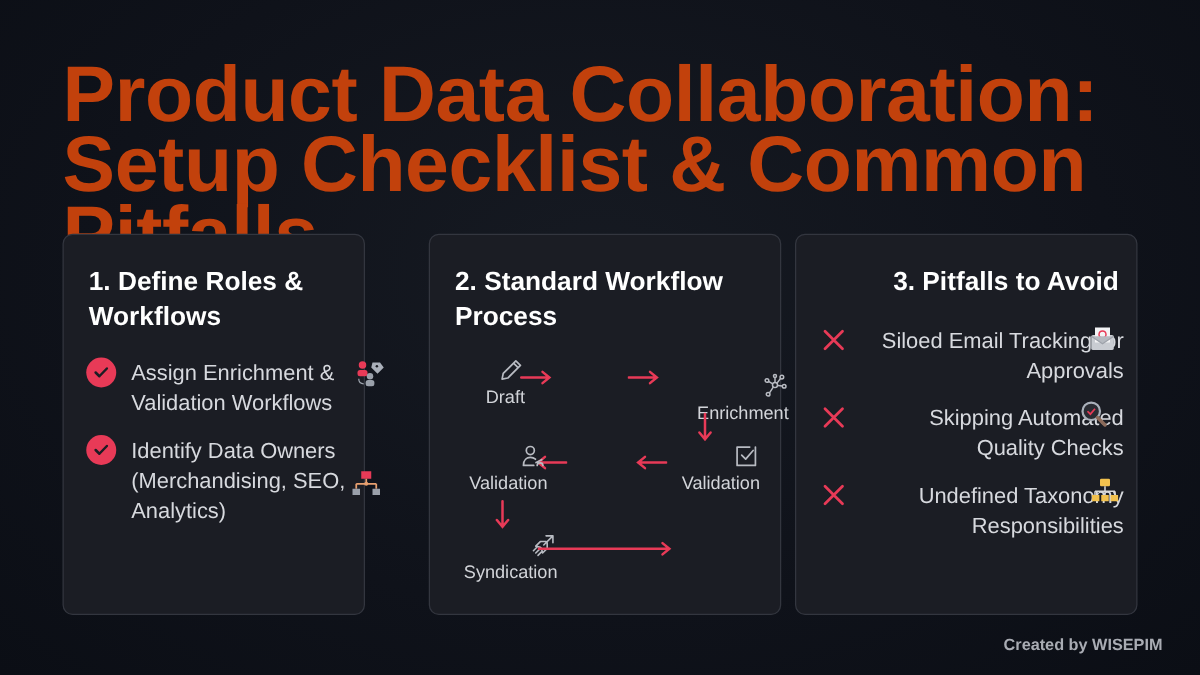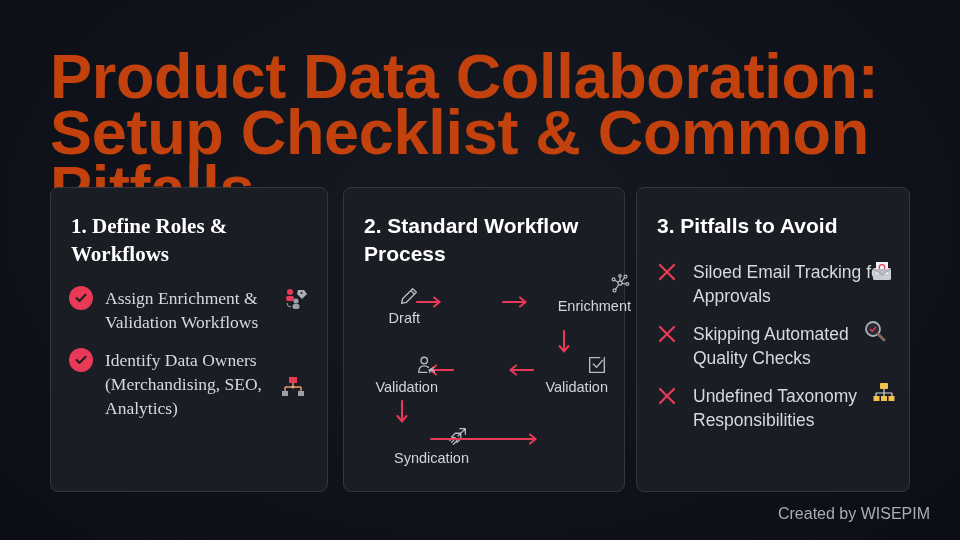--- a/index.html
+++ b/index.html
@@ -21,23 +21,23 @@
     color: #c2410c;
   }
   .card {
     position: absolute;
     top: 187px;
     height: 305px;
     background: #1b1d24;
     border: 1px solid #33363f;
     border-radius: 8px;
   }
-  .card.c1 { left: 50px; width: 278px; font-family: Liberation Serif, serif; }
+  .card.c1 { left: 50px; width: 242px; }
   .card.c2 { left: 343px; width: 282px; }
-  .card.c3 { left: 636px; width: 274px; }
+  .card.c3 { left: 636px; width: 274px; text-align: right; }
   .card-title {
     position: absolute;
     left: 20px; top: 24px; right: 14px;
     font-size: 21px;
     font-weight: 700;
     line-height: 28px;
     color: #ffffff;
   }
   .c1 .card-title { left: 20px; }
   .c3 .card-title { left: 20px; }
@@ -69,22 +69,23 @@
   
   .wf { position: absolute; left: 0; top: 0; width: 274px; height: 305px; }
   .node { position: absolute; display: flex; flex-direction: column; align-items: flex-end; }
   .node .lbl { font-size: 14.5px; color: #d2d4d9; line-height: 18px; white-space: nowrap; margin-top: 2px; }
   .node svg { display: block; }
   .arrow { position: absolute; }
 
   .footer {
     position: absolute;
     right: 30px; bottom: 17px;
-    font-size: 16px;
+    font-size: 13px;
     color: #a9acb3;
+    font-weight: bold;
   }
 </style>
 </head>
 <body>
 
 <h1 class="title">Product Data Collaboration: Setup Checklist &amp; Common Pitfalls</h1>
 
 <div class="card c1">
   <div class="card-title">1. Define Roles &amp; Workflows</div>
   <div class="list">
@@ -143,21 +144,21 @@
       <span class="lbl">Draft</span>
     </div>
     <svg class="arrow" style="left:72px;top:108px;" width="26" height="12" viewBox="0 0 26 12">
         <path d="M1 6 H23 M18 1.5 L23.5 6 L18 10.5" stroke="#e83a57" stroke-width="2" fill="none" stroke-linecap="round"></path>
       </svg>
 
     <svg class="arrow" style="left:158px;top:108px;" width="26" height="12" viewBox="0 0 26 12">
         <path d="M1 6 H23 M18 1.5 L23.5 6 L18 10.5" stroke="#e83a57" stroke-width="2" fill="none" stroke-linecap="round"></path>
       </svg>
 
-    <div class="node" style="left:178px;top:85px;width:86px;margin-left:23px;">
+    <div class="node" style="left:178px;top:110px;width:86px;margin-left:23px;">
       <svg width="22" height="22" viewBox="0 0 24 24" fill="none" stroke="#b8bbc2" stroke-width="1.3">
           <circle cx="12" cy="11" r="2.2"></circle>
           <circle cx="5" cy="7" r="1.6"></circle>
           <circle cx="18" cy="4" r="1.6"></circle>
           <circle cx="20" cy="12" r="1.6"></circle>
           <circle cx="6" cy="19" r="1.6"></circle>
           <circle cx="12" cy="3" r="1.3"></circle>
           <path d="M10 10 L6.4 7.8 M13.6 9.5 L16.8 5.2 M14.2 11.3 L18.4 11.8 M10.5 12.8 L7.2 17.8 M12 8.8 V4.3"></path>
         </svg>
       <span class="lbl">Enrichment</span>
@@ -187,21 +188,21 @@
           <path d="M3 20 C3 15 6 13 9 13 C11 13 12.5 13.7 13.5 14.6 M3 20 H12"></path>
           <path d="M15 20 C15 17 20 17 20 20 M14 17.5 L19 15"></path>
         </svg>
       <span class="lbl">Validation</span>
     </div>
 
     <svg class="arrow" style="left:52px;top:212px;" width="12" height="24" viewBox="0 0 12 24">
         <path d="M6 1 V21 M1.5 16 L6 21.5 L10.5 16" stroke="#e83a57" stroke-width="2" fill="none" stroke-linecap="round"></path>
       </svg>
 
-    <div class="node" style="left:18px;top:237px;width:84px;margin-left:23px;">
+    <div class="node" style="left:18px;top:237px;width:84px;">
       <svg width="22" height="22" viewBox="0 0 24 24" fill="none" stroke="#b8bbc2" stroke-width="1.4" stroke-linejoin="round" stroke-linecap="round">
           <path d="M20 4 L12 12 M20 4 L20 10 M20 4 L14 4 M14 9 L9 9 L5 13 L9 14 M15 10 L15 15 L11 19 L10 15 M9 14 L10 15 M5 19 L8 16 M3 17 L6 14 M7 21 L10 18"></path>
         </svg>
       <span class="lbl">Syndication</span>
     </div>
     <svg class="arrow" style="left:86px;top:245px;" width="108" height="12" viewBox="0 0 108 12">
         <path d="M1 6 H105 M100 1.5 L105.5 6 L100 10.5" stroke="#e83a57" stroke-width="2" fill="none" stroke-linecap="round"></path>
       </svg>
 
   </div>

